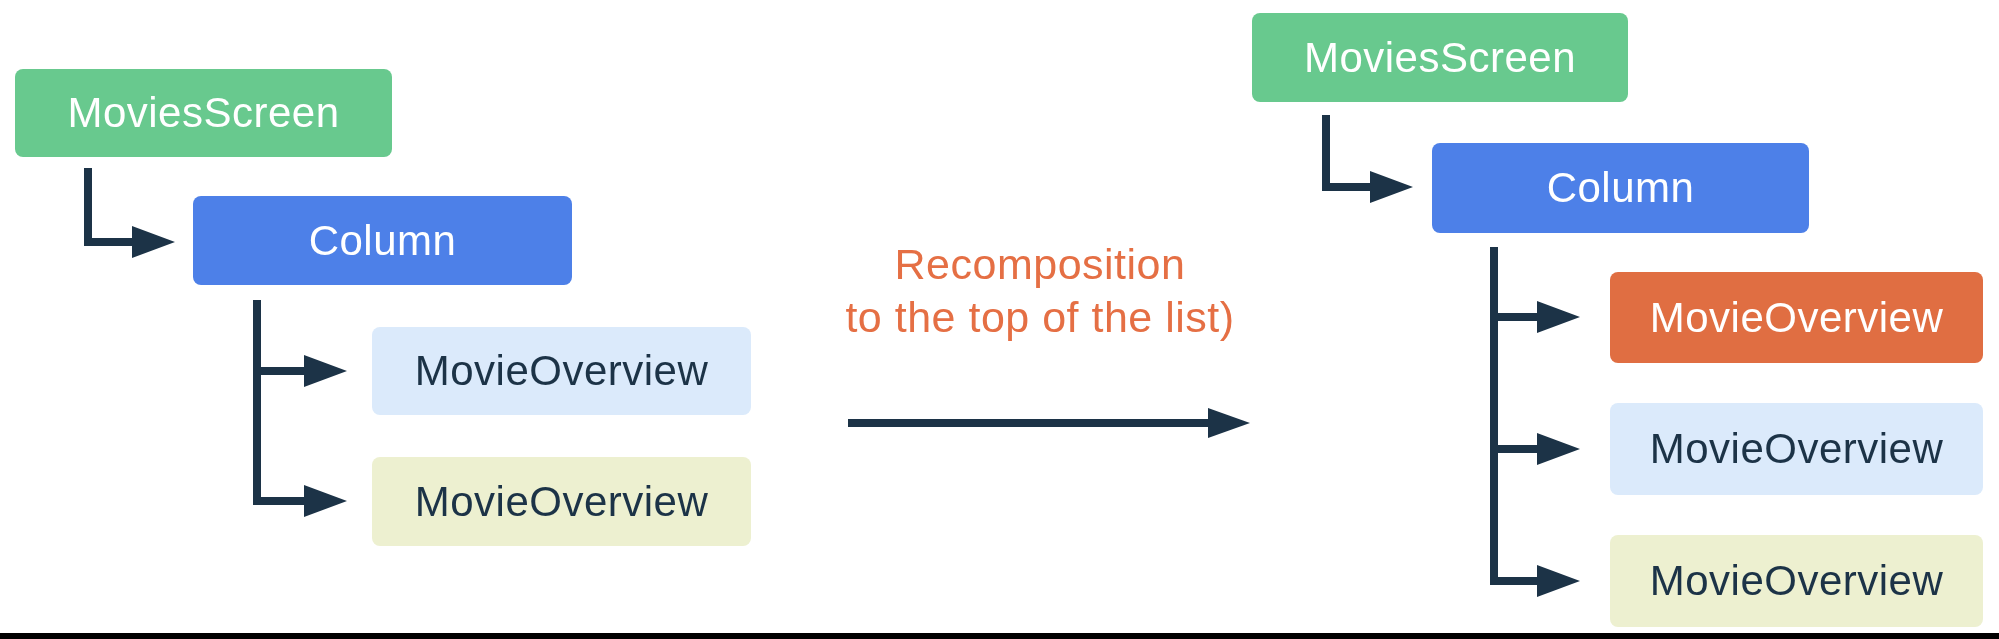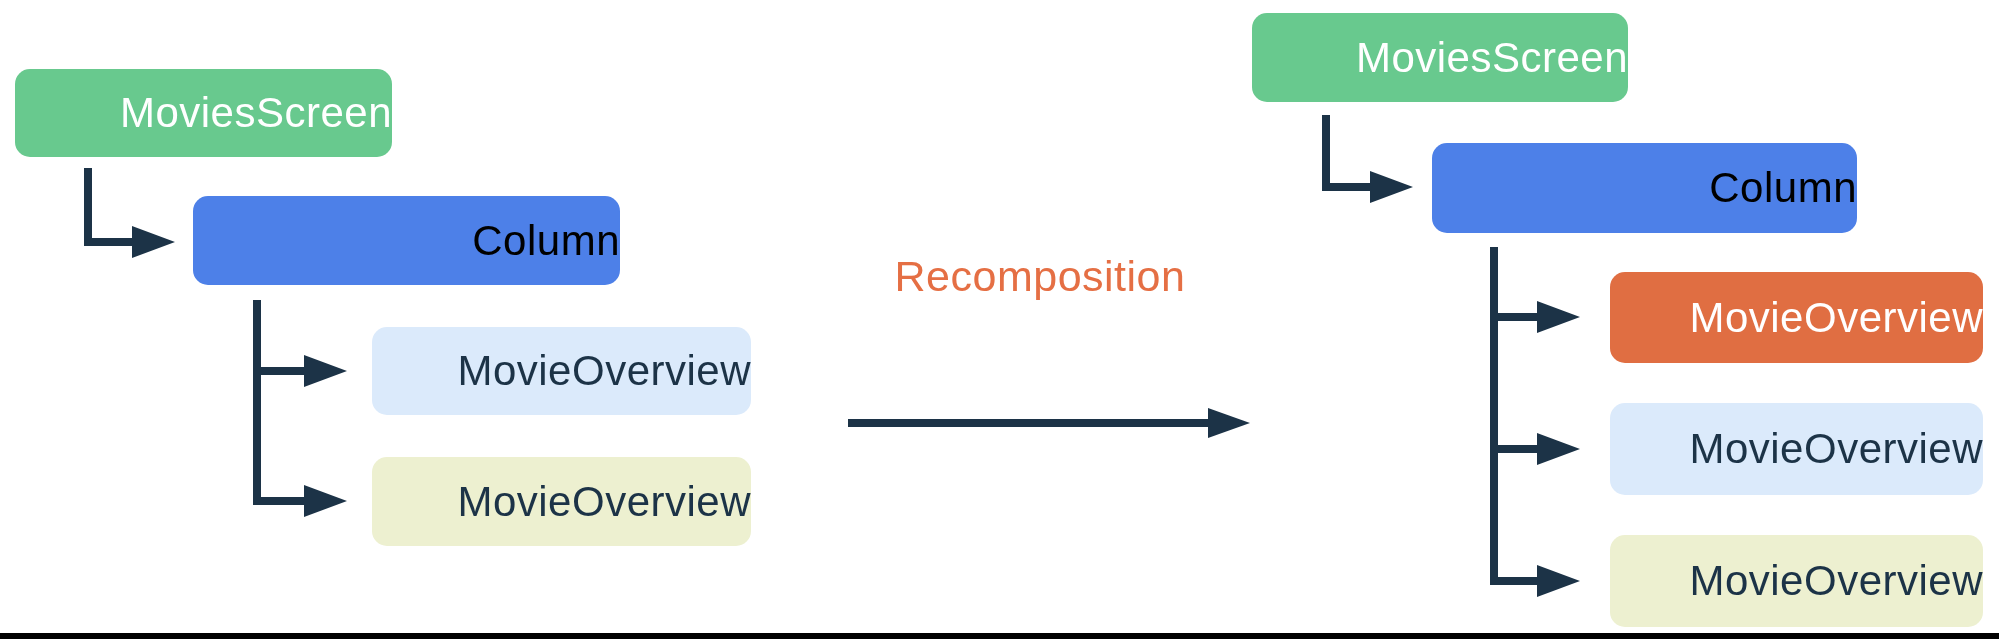--- a/index.html
+++ b/index.html
@@ -11,30 +11,30 @@
   .canvas {
     position: relative;
     width: 1999px;
     height: 639px;
     background: #ffffff;
     overflow: hidden;
   }
   
   .node {
     position: absolute;
-    border-radius: 15px;
+    border-radius: 8px;
     display: flex;
     align-items: center;
-    justify-content: flex-end;
+    justify-content: center;
     font-size: 42px;
     letter-spacing: 0.5px;
     white-space: nowrap;
   }
   .node.green       { background: #68C98E; color: #ffffff; }
-  .node.blue        { background: #4D80E8; color: #000000; padding-left: 48px; }
+  .node.blue        { background: #4D80E8; color: #ffffff; }
   .node.orange      { background: #E06E42; color: #ffffff; }
   .node.lightblue   { background: #DBEAFB; color: #1C3347; }
   .node.lightyellow { background: #EDF0D0; color: #1C3347; }
 
   
   .l-root   { left: 15px;   top: 69px;  width: 377px; height: 88px; }
   .l-col    { left: 193px;  top: 196px; width: 379px; height: 89px; }
   .l-item1  { left: 372px;  top: 327px; width: 379px; height: 88px; }
   .l-item2  { left: 372px;  top: 457px; width: 379px; height: 89px; }
 
@@ -90,21 +90,21 @@
     position: absolute;
     left: 790px;
     top: 238px;
     width: 500px;
     text-align: center;
     color: #E56F44;
     font-size: 43px;
     line-height: 53px;
     letter-spacing: 0.5px;
   }
-  .caption span { display: block; margin-top: 12px; }
+  .caption span { display: block; }
   .main-arrow-shaft {
     position: absolute;
     left: 848px;
     top: 419px;
     width: 362px;
     height: 8px;
     background: #1C3347;
   }
   .main-arrow-head {
     position: absolute;
@@ -152,20 +152,21 @@
 
   <div class="node lightblue l-item1">
     <span>MovieOverview</span>
   </div>
   <div class="node lightyellow l-item2">
     <span>MovieOverview</span>
   </div>
 
   <div class="caption">
     <span>Recomposition</span>
+    <span>to the top of the list)</span>
   </div>
   <div class="main-arrow-shaft"></div>
   <div class="main-arrow-head"></div>
 
   <div class="node green r-root">
     <span>MoviesScreen</span>
   </div>
 
   <div class="vline rc1-v"></div>
   <div class="hline rc1-h"></div>

